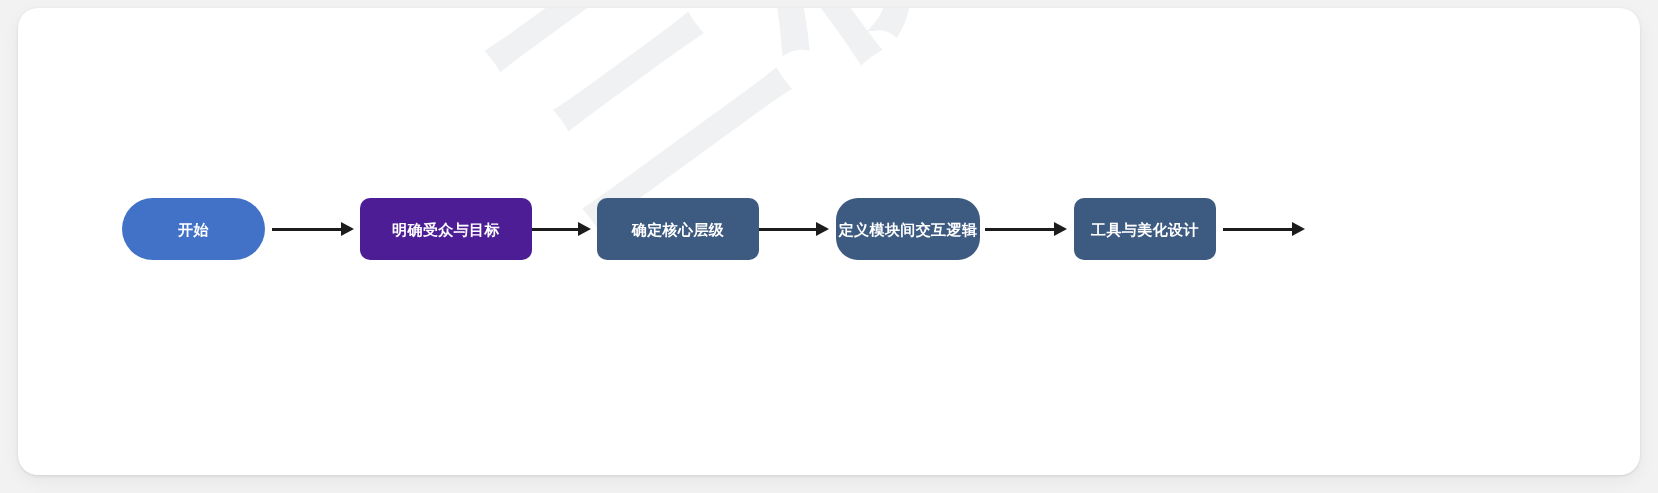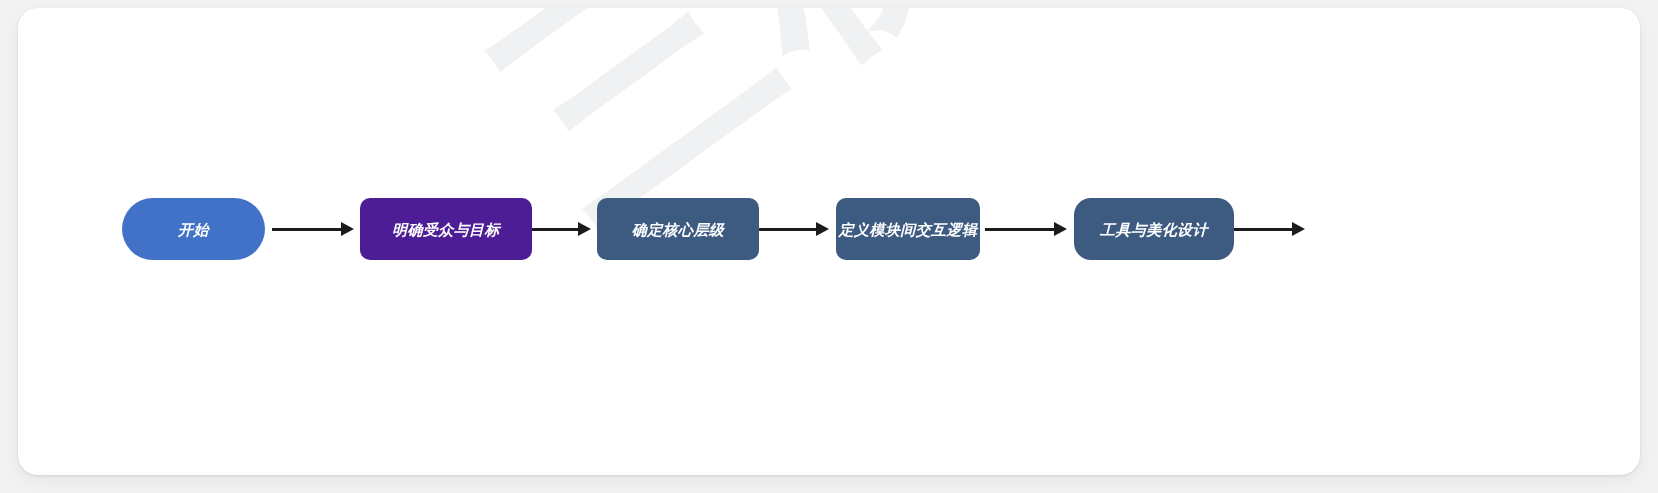--- a/index.html
+++ b/index.html
@@ -56,21 +56,20 @@
   }
   .flow-node {
     position: absolute;
     top: 190px;
     height: 62px;
     display: flex;
     align-items: center;
     justify-content: center;
     box-sizing: border-box;
     padding: 0 6px;
-    font-style: italic;
   }
   .flow-node .node-label {
     color: #ffffff;
     font-size: 15px;
     font-weight: 700;
     letter-spacing: 0.4px;
     white-space: nowrap;
     line-height: 1;
   }
   .node-terminal {
@@ -135,21 +134,21 @@
 
     <div class="flow-node node-terminal" style="left: 104px; width: 143px; background: rgb(66, 114, 200);">
       <span class="node-label">开始</span>
     </div>
     <div class="flow-node node-process" style="left: 342px; width: 172px; background: #4c1d95;">
       <span class="node-label">明确受众与目标</span>
     </div>
     <div class="flow-node node-process" style="left: 579px; width: 162px; background: rgb(61, 90, 128);">
       <span class="node-label">确定核心层级</span>
     </div>
-    <div class="flow-node node-process" style="left: 818px; width: 144px; background: rgb(61, 90, 128);">
+    <div class="flow-node node-process" style="left: 818px; width: 144px; background: rgb(61, 90, 128); border-radius: 22px;">
       <span class="node-label">定义模块间交互逻辑</span>
     </div>
-    <div class="flow-node node-process" style="left: 1056px; width: 160px; background: rgb(61, 90, 128); border-radius: 17px;">
+    <div class="flow-node node-process" style="left: 1056px; width: 142px; background: rgb(61, 90, 128);">
       <span class="node-label">工具与美化设计</span>
     </div>
 
   </div>
 </div>
 
 </body></html>

